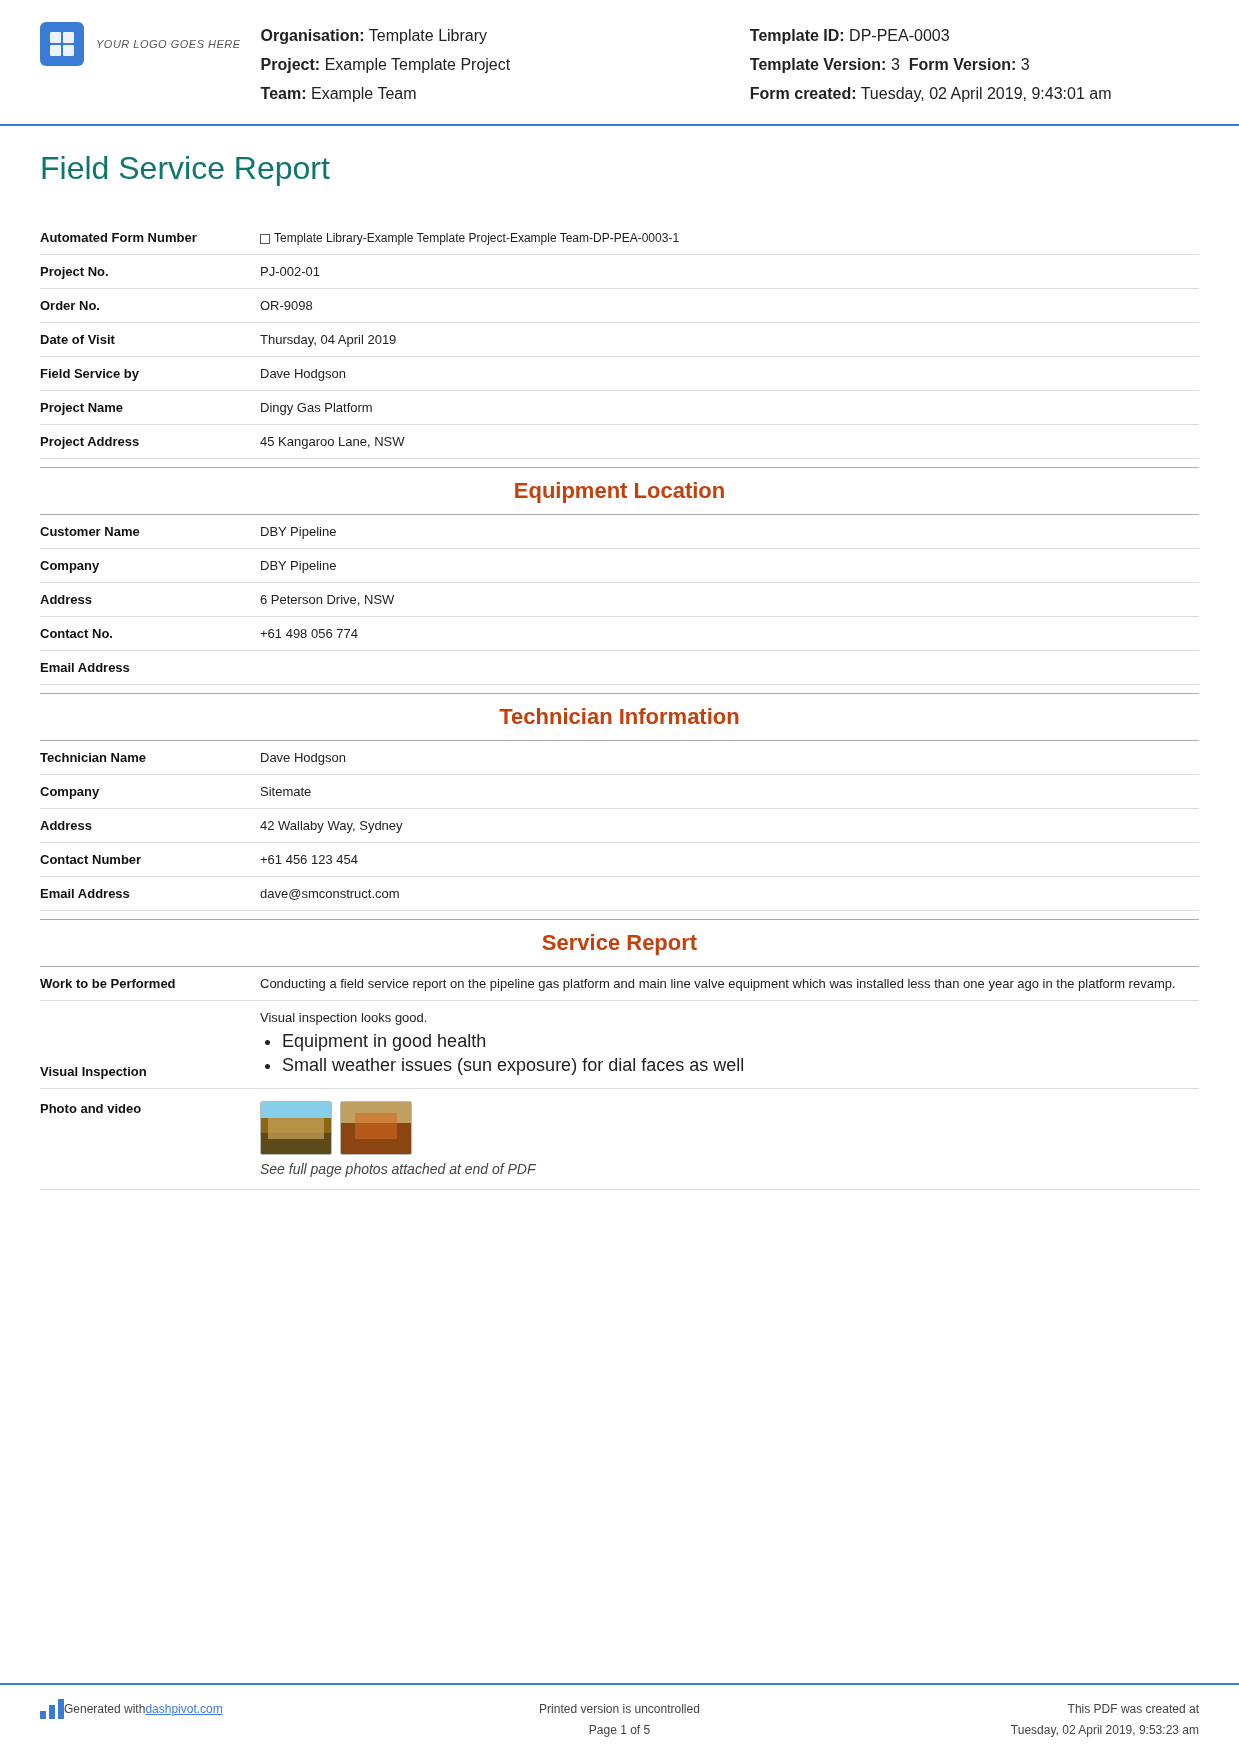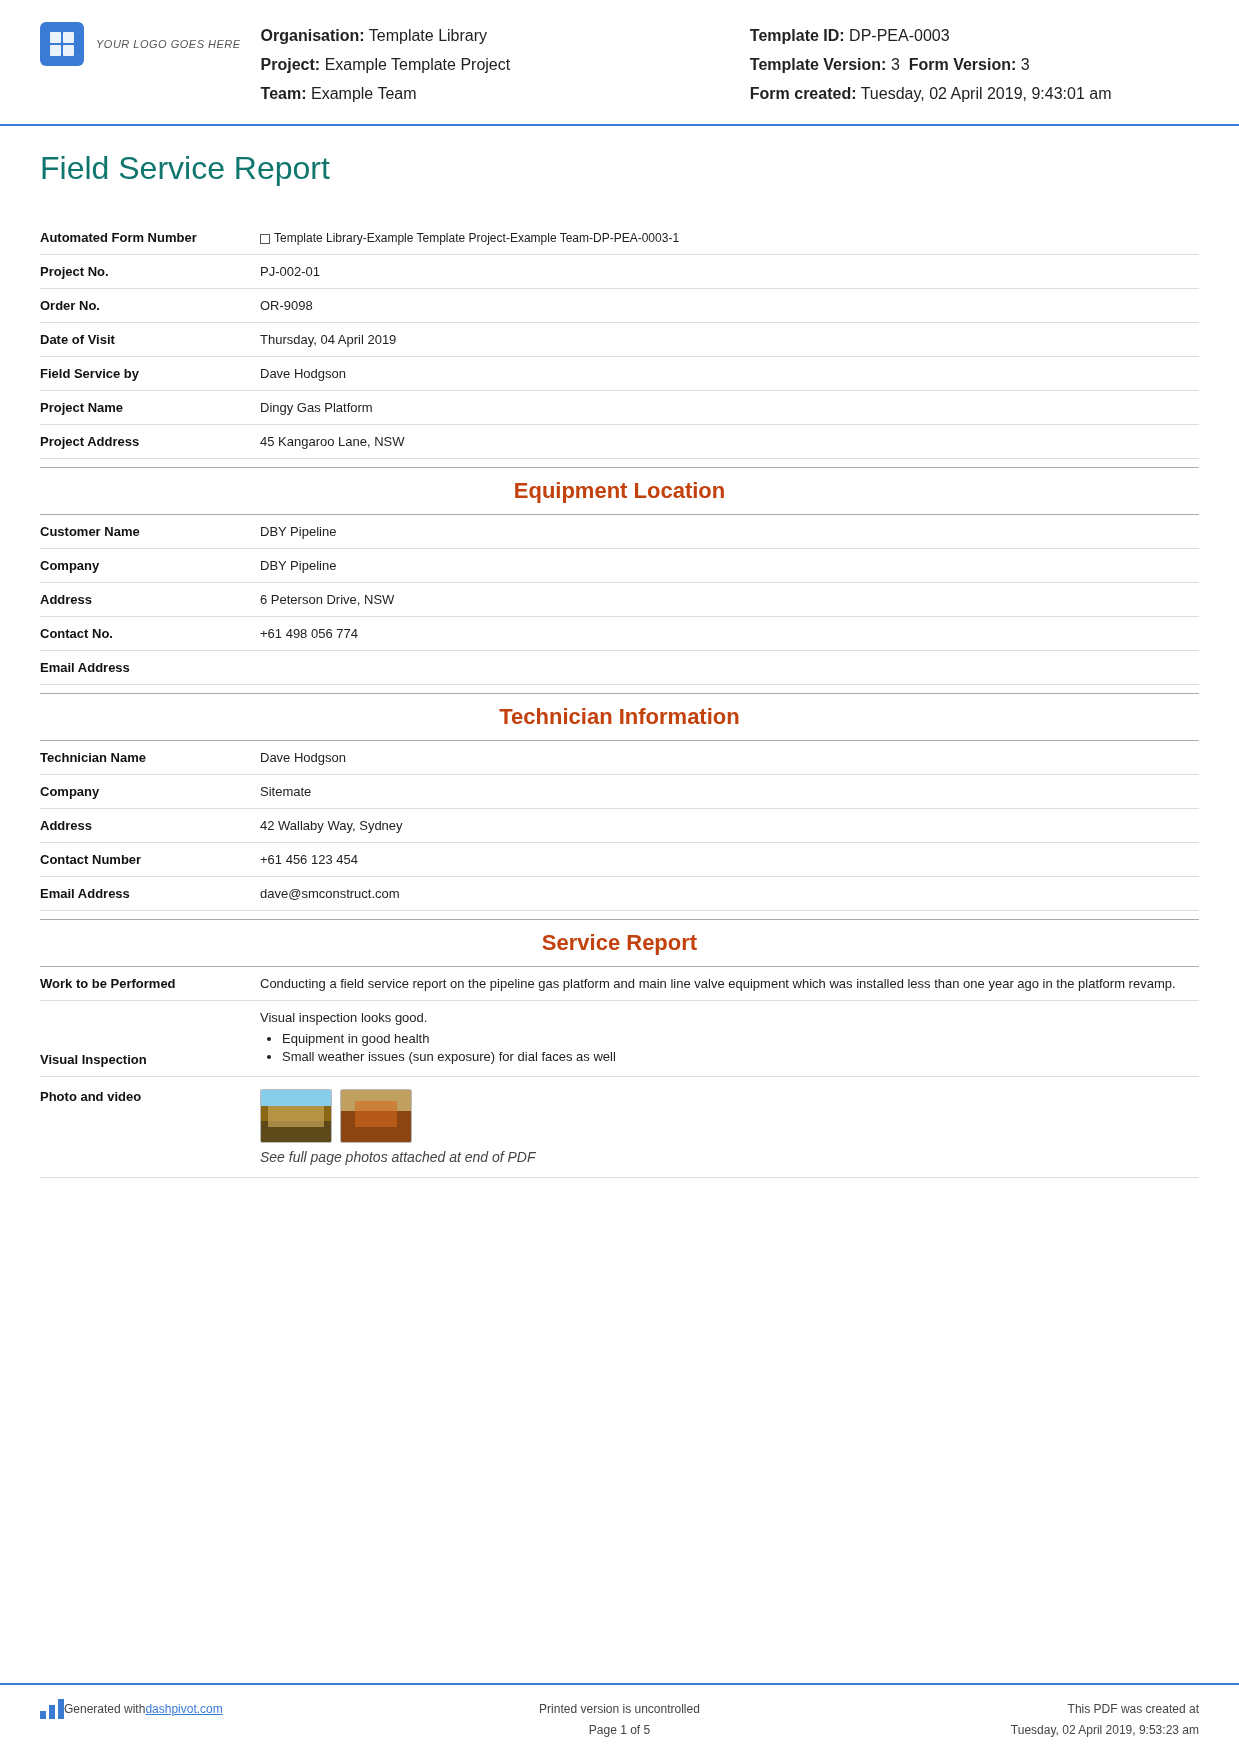--- a/index.html
+++ b/index.html
@@ -164,21 +164,21 @@
       font-size: 14px;
       color: #444;
       font-style: italic;
     }
     .bullet-list {
       list-style: disc;
       padding-left: 22px;
       margin-top: 6px;
     }
     .bullet-list li {
-      font-size: 13px;
+      font-size: 18px;
       margin-bottom: 3px;
     }
 
     
     .footer {
       border-top: 2px solid #3a7bd5;
       padding: 14px 40px;
       display: flex;
       align-items: flex-start;
       justify-content: space-between;

